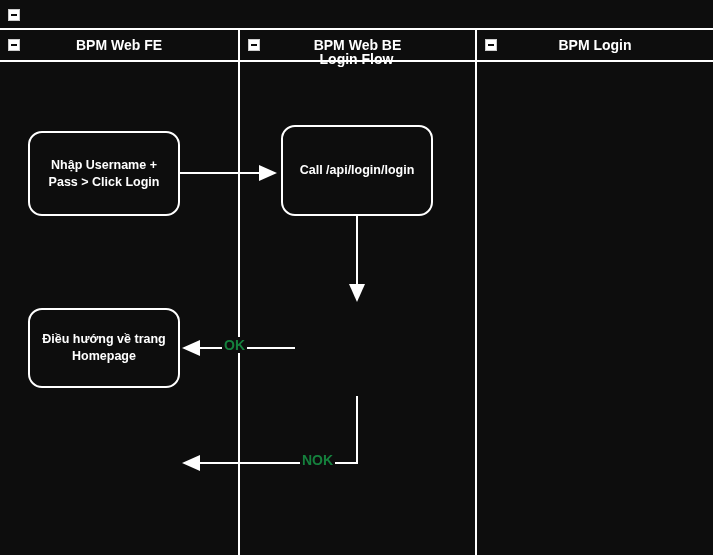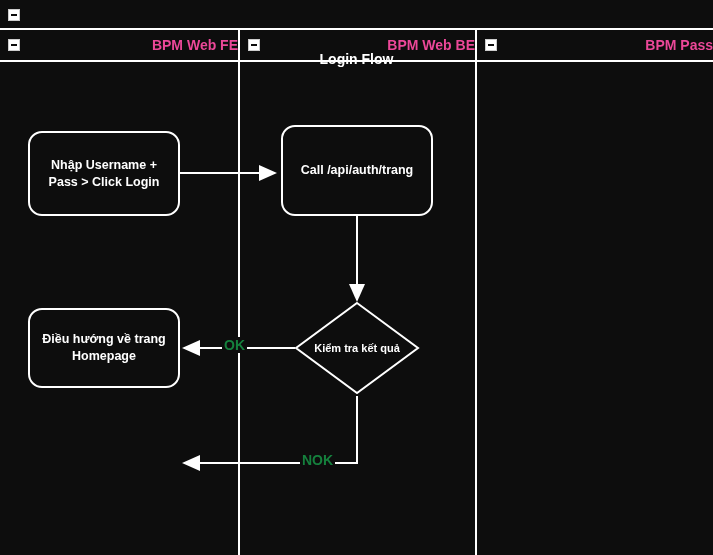--- a/index.html
+++ b/index.html
@@ -74,22 +74,22 @@
     border-bottom: 2px solid #ffffff;
     box-sizing: border-box;
   }
   .lane-title {
     position: absolute;
     left: 0;
     top: 0;
     width: 100%;
     height: 30px;
     line-height: 30px;
-    text-align: right;
-    color: #ec4899;
+    text-align: center;
+    color: #ffffff;
     font-size: 14px;
     font-weight: bold;
   }
   .lane-divider {
     position: absolute;
     top: 30px;
     width: 2px;
     height: 525px;
     background: #ffffff;
   }
@@ -172,21 +172,21 @@
   <div class="lane" style="left:240px; width:235px;">
     <div class="lane-header">
       <div class="collapse-box" style="left:8px; top:9px;"></div>
       <div class="lane-title">BPM Web BE</div>
     </div>
   </div>
 
   <div class="lane" style="left:477px; width:236px;">
     <div class="lane-header">
       <div class="collapse-box" style="left:8px; top:9px;"></div>
-      <div class="lane-title">BPM Pass</div>
+      <div class="lane-title">BPM Login</div>
     </div>
   </div>
 
   <div class="lane-divider" style="left:238px;"></div>
   <div class="lane-divider" style="left:475px;"></div>
 
   <svg class="edge-svg">
     <defs>
       <marker id="arrow" markerWidth="10" markerHeight="10" refX="8" refY="4" orient="auto" markerUnits="strokeWidth">
         <path d="M0,0 L9,4 L0,8 z" fill="#ffffff"></path>
@@ -201,29 +201,23 @@
 
     <path d="M357,396 L357,463 L184,463" stroke="#ffffff" stroke-width="2" fill="none" marker-end="url(#arrow)"></path>
   </svg>
 
   <div class="node" style="left:28px; top:131px; width:152px; height:85px;">
     <span class="node-label">Nhập Username +
 Pass &gt; Click Login</span>
   </div>
 
   <div class="node" style="left:281px; top:125px; width:152px; height:91px;">
-    <span class="node-label">Call /api/auth/trang</span>
-  </div>
-
-  <div class="diamond-wrap" style="left:293px; top:300px; width:128px; height:96px;">
-    <svg class="diamond-shape" width="128" height="96">
-      <polygon points="64,3 125,48 64,93 3,48" fill="#0d0d0d" stroke="#ffffff" stroke-width="2"></polygon>
-    </svg>
-    <div class="diamond-label">Kiểm tra kết quả</div>
-  </div>
+    <span class="node-label">Call /api/login/login</span>
+  </div>
+
 
   <div class="node" style="left:28px; top:308px; width:152px; height:80px;">
     <span class="node-label">Điều hướng về trang
 Homepage</span>
   </div>
 
 
   <div class="edge-label" style="left:222px; top:337px;">OK</div>
   <div class="edge-label" style="left:264px; top:452px;margin-left:36px;">NOK</div>
 

